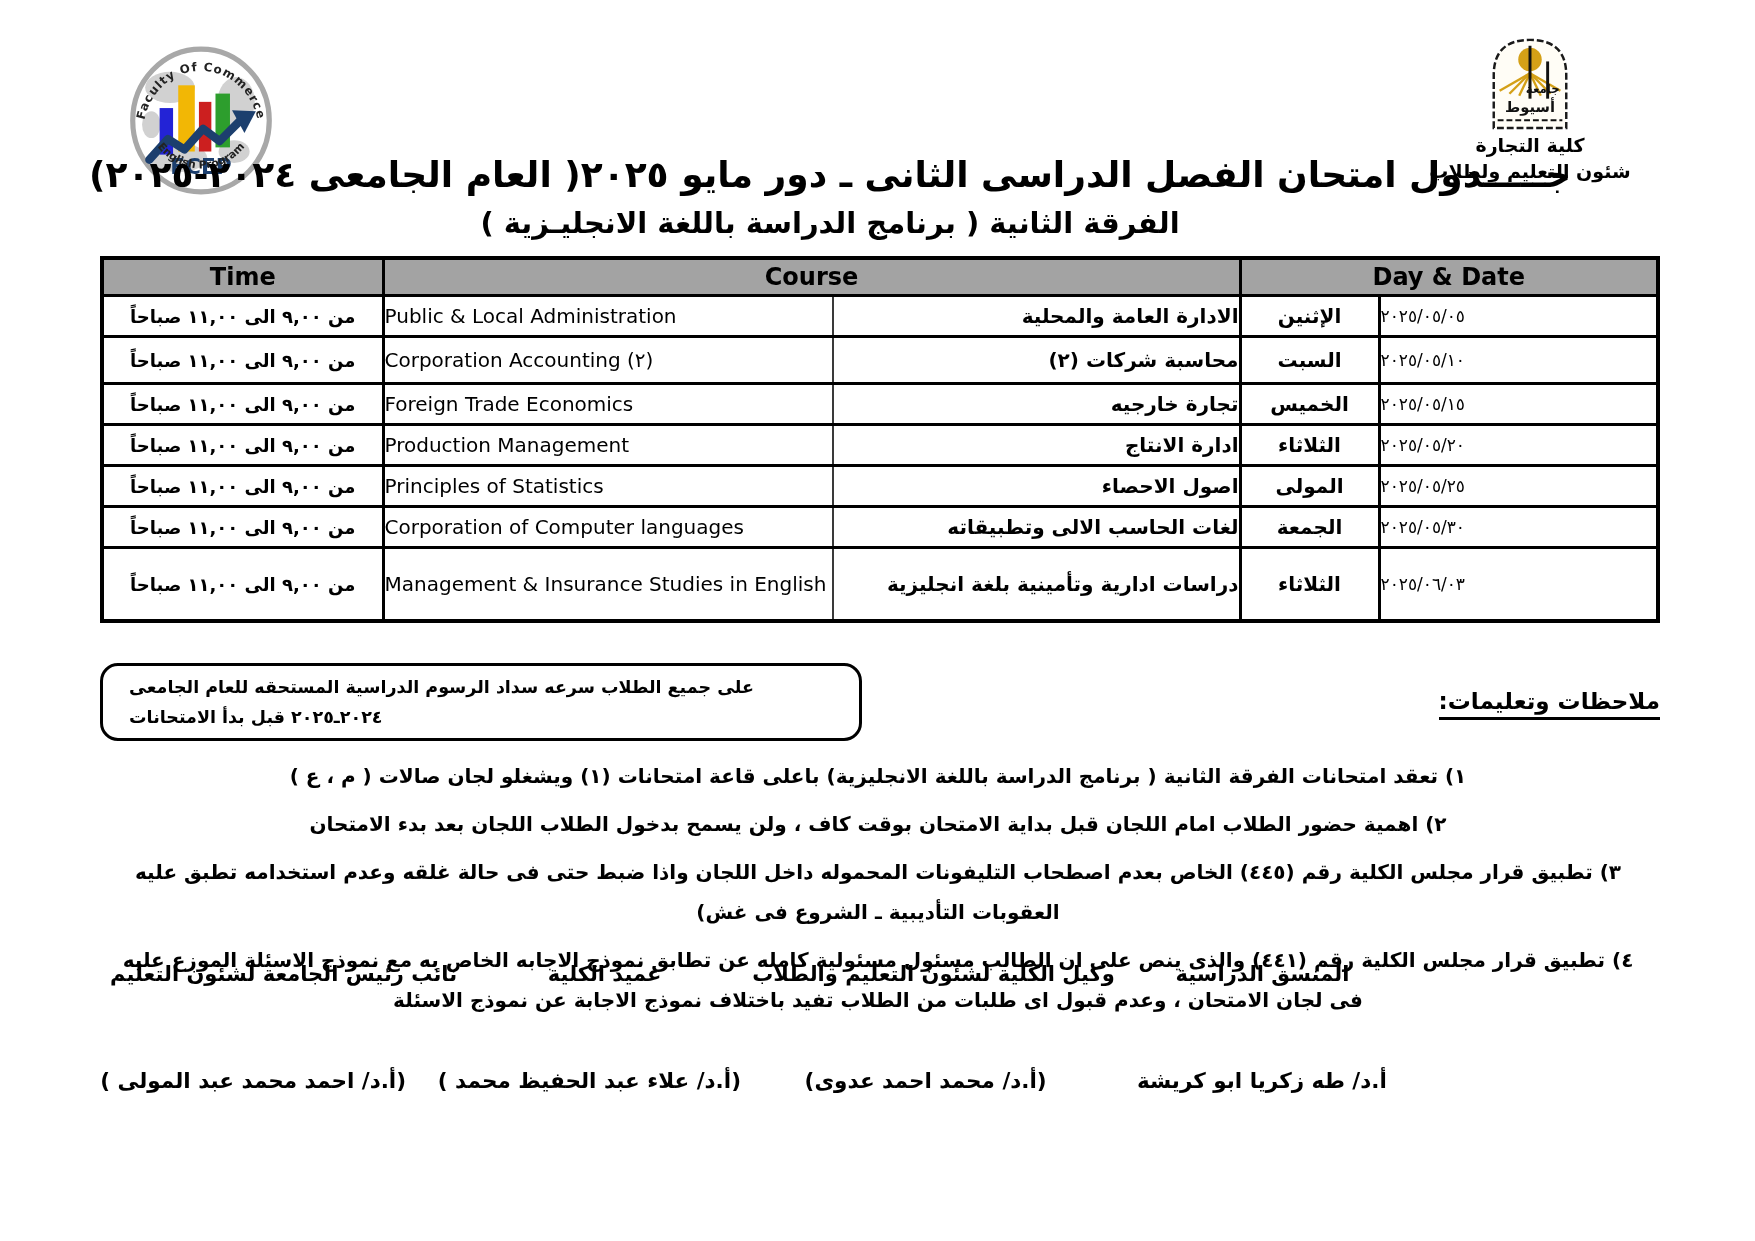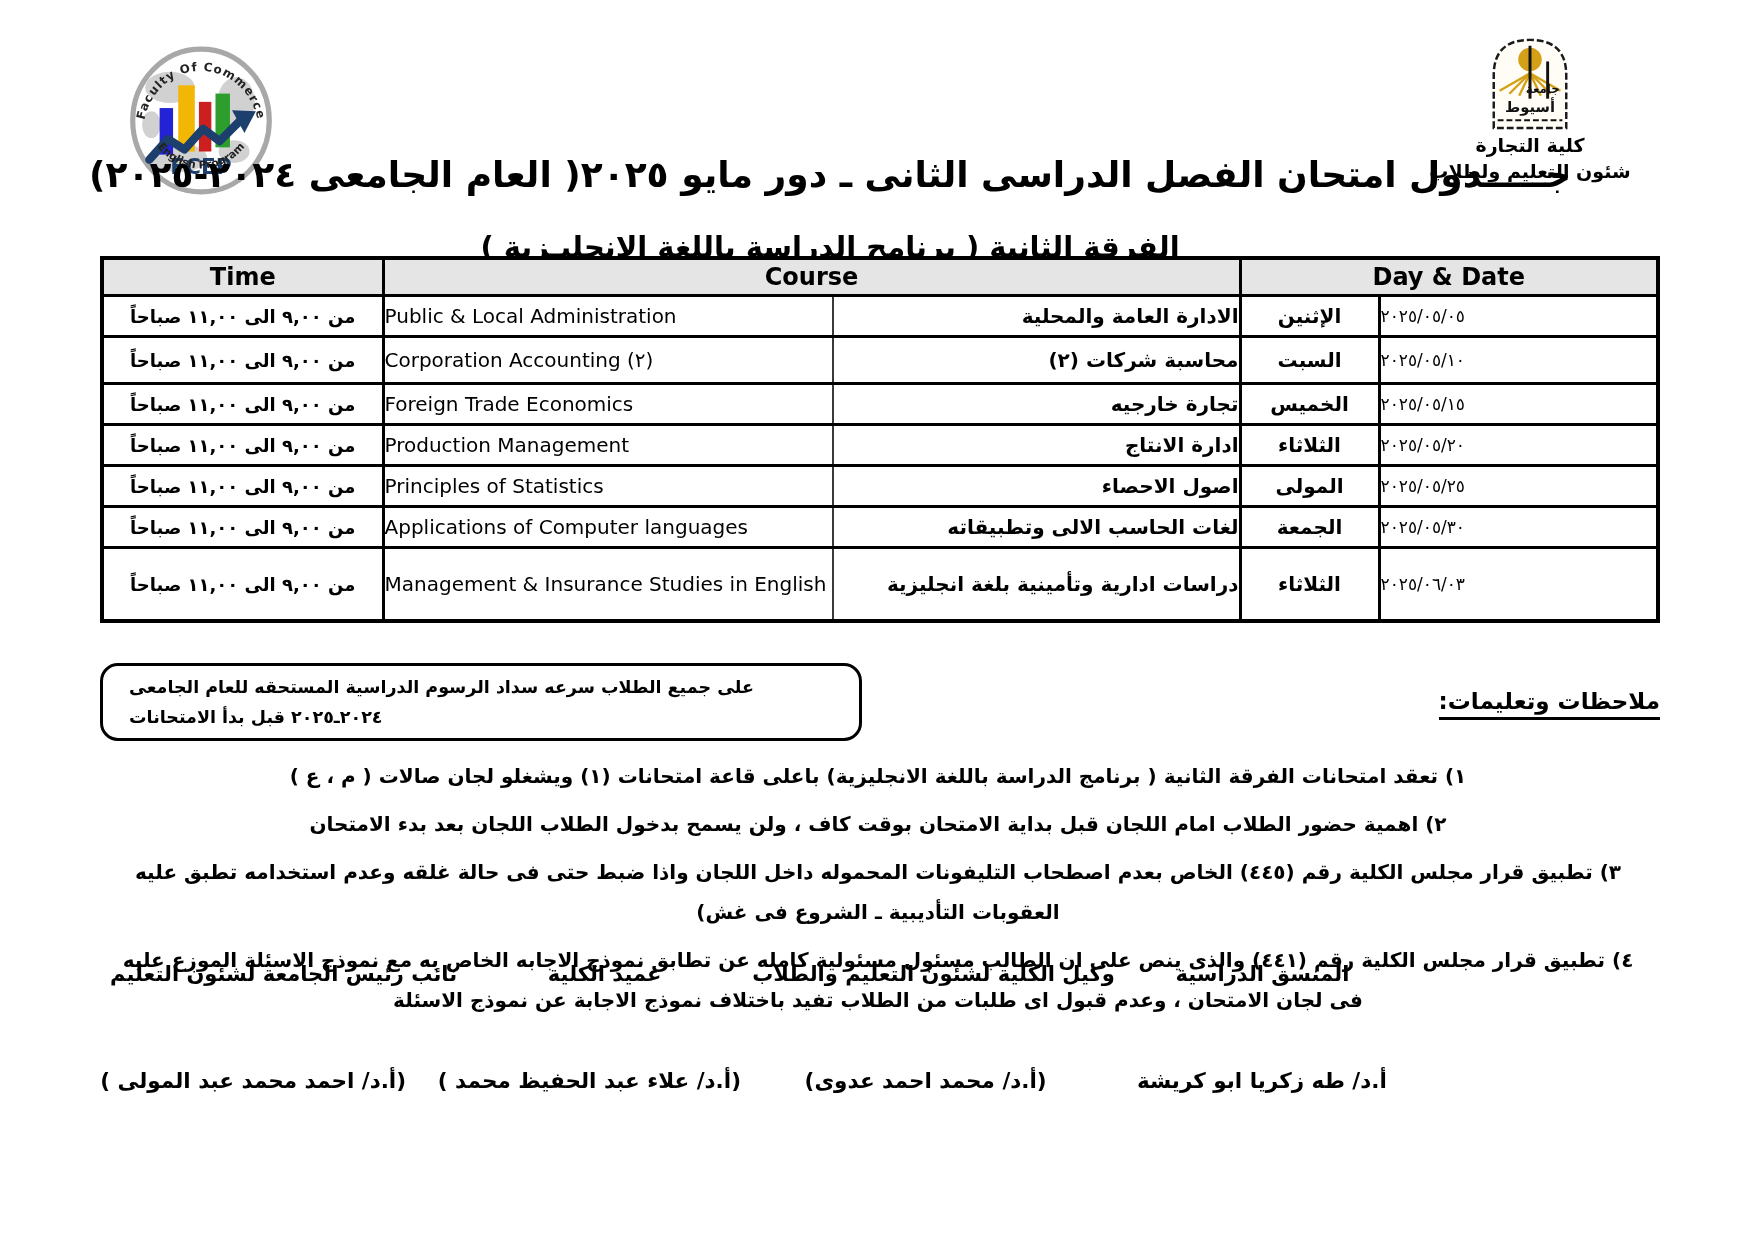--- a/index.html
+++ b/index.html
@@ -9,27 +9,27 @@
   }
   
   .fcep-logo{position:absolute;left:128px;top:46px;width:146px;height:150px;}
   .univ-block{position:absolute;left:1418px;top:34px;width:224px;text-align:center;}
   .univ-block svg{display:block;margin:0 auto;}
   .univ-line{font-weight:bold;font-size:19px;line-height:26px;direction:rtl;}
   
   .title-1{position:absolute;top:154px;left:0;width:1660px;text-align:center;
     font-size:36px;font-weight:bold;direction:rtl;white-space:nowrap;}
   .title-2{position:absolute;top:206px;left:0;width:1660px;text-align:center;
-    font-size:29px;font-weight:bold;direction:rtl;margin-top:24px;}
+    font-size:29px;font-weight:bold;direction:rtl;}
   
   table.exam{position:absolute;left:100px;top:256px;width:1556px;
     border-collapse:collapse;table-layout:fixed;}
   table.exam td,table.exam th{border:3px solid #000;padding:0;}
   table.exam{border:4px solid #000;}
-  th.hdr{background:#e5e5e5;font-size:24px;font-weight:bold;height:34px;text-align:center;}
+  th.hdr{background:#a3a3a3;font-size:24px;font-weight:bold;height:34px;text-align:center;}
   td.c-time{height:38px;text-align:center;font-size:18px;font-weight:bold;direction:rtl;}
   td.c-en{font-size:20px;font-weight:normal;text-align:left;padding-left:10px;
     border-right:2px solid #3a3a3a !important;}
   td.c-ar{font-size:20px;font-weight:bold;text-align:right;direction:rtl;padding-right:8px;
     border-left:none !important;}
   td.c-day{text-align:center;font-size:20px;font-weight:bold;direction:rtl;}
   td.c-date{text-align:left;font-size:17px;font-weight:normal;letter-spacing:3px;direction:rtl;}
   tr.r-tall td{height:44px;}
   tr.r-last td{height:70px;}
   
@@ -158,21 +158,21 @@
     </tr>
     <tr>
       <td class="c-time">من ٩,٠٠ الى ١١,٠٠ صباحاً</td>
       <td class="c-en">Principles of Statistics</td>
       <td class="c-ar">اصول الاحصاء</td>
       <td class="c-day">المولى</td>
       <td class="c-date">٢٠٢٥/٠٥/٢٥</td>
     </tr>
     <tr>
       <td class="c-time">من ٩,٠٠ الى ١١,٠٠ صباحاً</td>
-      <td class="c-en">Applications of Computer languages</td>
+      <td class="c-en">Corporation of Computer languages</td>
       <td class="c-ar">لغات الحاسب الالى وتطبيقاته</td>
       <td class="c-day">الجمعة</td>
       <td class="c-date">٢٠٢٥/٠٥/٣٠</td>
     </tr>
     <tr class="r-last">
       <td class="c-time">من ٩,٠٠ الى ١١,٠٠ صباحاً</td>
       <td class="c-en">Management &amp; Insurance Studies in English</td>
       <td class="c-ar">دراسات ادارية وتأمينية بلغة انجليزية</td>
       <td class="c-day">الثلاثاء</td>
       <td class="c-date">٢٠٢٥/٠٦/٠٣</td>

